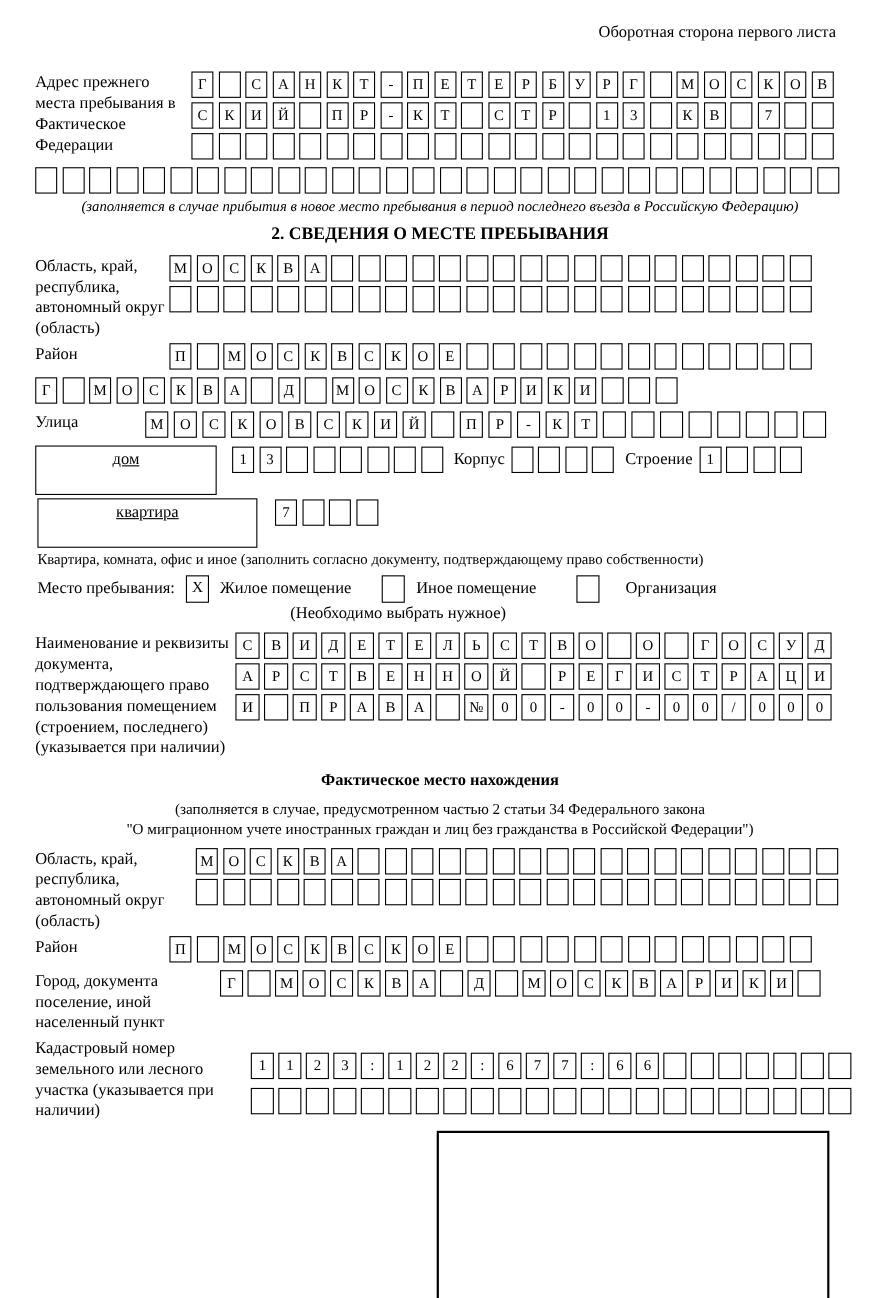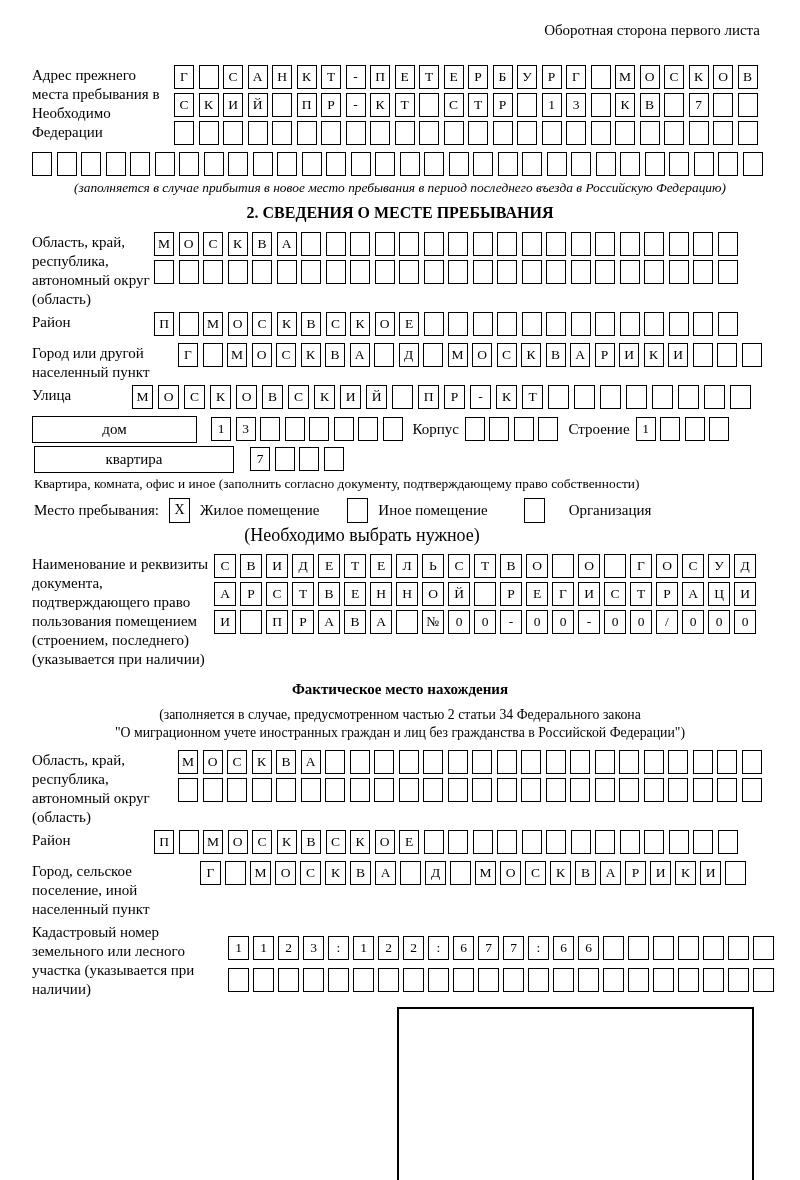--- a/index.html
+++ b/index.html
@@ -42,54 +42,54 @@
   .fullrow { margin:2px 0 4px 0; }
 
   .caption { font-size:13.4px; margin:2px 0 4px 2px; }
   .note-sm { font-size:13.4px; text-align:center; margin:4px 0 6px 0;font-style:italic; }
 
   .sec-title { font-size:16px; font-weight:bold; text-align:center; margin:8px 0 10px 0; }
   .sub-title { font-size:15px; font-weight:bold; text-align:center; margin:12px 0 8px 0; }
 
   .labelbox {
     box-sizing:border-box; flex:none;
-    border:1.6px solid #000; height:27px;
-    font-size:15px; line-height:24px; text-align:center;
+    border:1.6px solid #000; height:45px;
+    font-size:15px; line-height:24px; text-align:center;text-decoration:underline;
   }
   .labelbox.house { width:165px; margin-right:14px; }
   .labelbox.apt   { width:200px; margin-left:0; margin-right:16px; }
   .inline-lbl { font-size:15px; line-height:26px; margin:0 6px 0 10px; flex:none; }
   .hrow { display:flex; align-items:flex-start; margin-bottom:3px; }
   .hrow .boxrow { margin-bottom:0; margin-top:1px; }
 
   .stay-row { display:flex; align-items:center; font-size:15px; margin:6px 0 2px 2px; }
   .checkbox {
     box-sizing:border-box; flex:none;
     width:21px; height:25px; border:1.6px solid #000;
     font-size:14px; line-height:22px; text-align:center;
     margin:0 10px 0 10px;
   }
-  .stay-note { font-size:18px; margin:2px 0 8px 150px; width:360px; text-align:center; }
+  .stay-note { font-size:15px; margin:2px 0 8px 150px; width:360px; text-align:center; }
 
   .apt-caption-row { margin-left:2px; }
 
   .stamp-wrap { margin-left:363px; margin-top:8px; width:375px; }
   .stamp-box { box-sizing:border-box; width:357px; height:178px; border:2px solid #000; margin-left:2px; }
 
   .actual-note { font-size:13.8px; text-align:center; line-height:18px; margin:0 0 8px 0; }
 </style>
 </head>
 <body>
 
 <div class="page">
 
   <div class="header-note">Оборотная сторона первого листа</div>
 
   <div class="block">
-    <div class="lbl lbl-prev">Адрес прежнего места пребывания в Необходимо Федерации</div>
+    <div class="lbl lbl-prev">Адрес прежнего места пребывания в Фактическое Федерации</div>
     <div class="rows">
       <div class="boxrow">
           <span class="cell">Г</span>
           <span class="cell"></span>
           <span class="cell">С</span>
           <span class="cell">А</span>
           <span class="cell">Н</span>
           <span class="cell">К</span>
           <span class="cell">Т</span>
           <span class="cell">-</span>
@@ -284,21 +284,20 @@
           <span class="cell"></span>
           <span class="cell"></span>
           <span class="cell"></span>
           <span class="cell"></span>
           <span class="cell"></span>
         </div>
     </div>
   </div>
 
   <div class="block">
-    <div class="lbl lbl-city">Город или другой населенный пункт</div>
     <div class="rows">
       <div class="boxrow">
           <span class="cell">Г</span>
           <span class="cell"></span>
           <span class="cell">М</span>
           <span class="cell">О</span>
           <span class="cell">С</span>
           <span class="cell">К</span>
           <span class="cell">В</span>
           <span class="cell">А</span>
@@ -569,21 +568,21 @@
           <span class="cell"></span>
           <span class="cell"></span>
           <span class="cell"></span>
           <span class="cell"></span>
           <span class="cell"></span>
         </div>
     </div>
   </div>
 
   <div class="block">
-    <div class="lbl lbl-city2">Город, сельское поселение, иной населенный пункт</div>
+    <div class="lbl lbl-city2">Город, документа поселение, иной населенный пункт</div>
     <div class="rows">
       <div class="boxrow w21">
           <span class="cell">Г</span>
           <span class="cell"></span>
           <span class="cell">М</span>
           <span class="cell">О</span>
           <span class="cell">С</span>
           <span class="cell">К</span>
           <span class="cell">В</span>
           <span class="cell">А</span>

